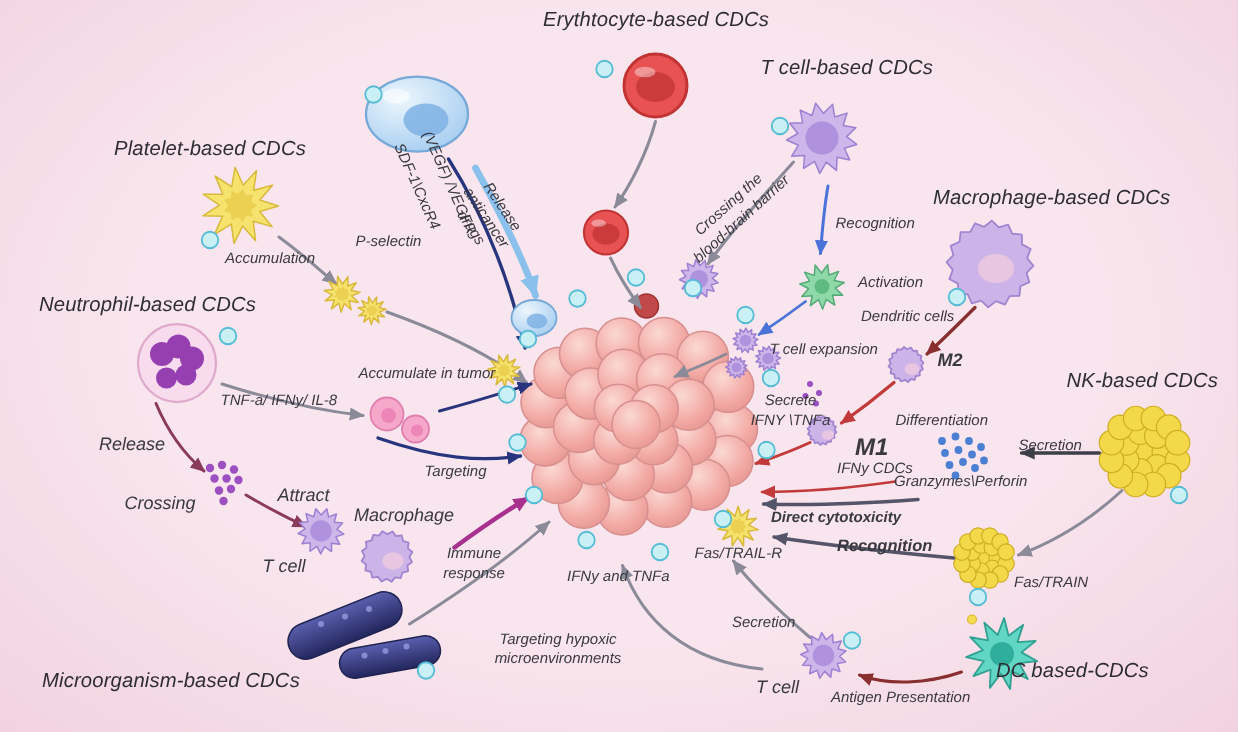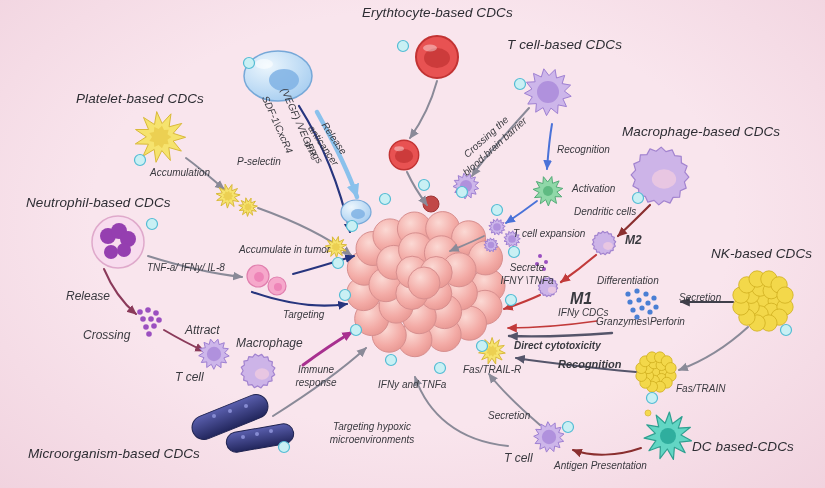--- a/index.html
+++ b/index.html
@@ -352,21 +352,21 @@
       </g>
   </svg>
 
   <div class="ttl" style="left:362px;top:5px">Erythtocyte-based CDCs</div>
   <div class="ttl" style="left:507px;top:37px">T cell-based CDCs</div>
   <div class="ttl" style="left:76px;top:91px">Platelet-based CDCs</div>
   <div class="ttl" style="left:622px;top:124px">Macrophage-based CDCs</div>
   <div class="ttl" style="left:26px;top:195px">Neutrophil-based CDCs</div>
   <div class="ttl" style="left:711px;top:246px">NK-based CDCs</div>
   <div class="ttl" style="left:28px;top:446px">Microorganism-based CDCs</div>
-  <div class="ttl" style="left:692px;top:439px">DC based-CDCs</div>
+  <div class="ttl" style="left:664px;top:439px">DC based-CDCs</div>
 
   <div class="lbl rot" style="left:289px;top:86px;transform:rotate(66deg)">(VEGF) /VEGFR</div>
   <div class="lbl rot" style="left:270px;top:94px;transform:rotate(66deg)">SDF-1\CxcR4</div>
   <div class="lbl rot c" style="left:326px;top:116px;transform:rotate(56deg)">Release
 anticancer
 drugs</div>
   <div class="lbl" style="left:150px;top:167px">Accumulation</div>
   <div class="lbl" style="left:237px;top:156px">P-selectin</div>
   <div class="lbl rot c" style="left:452px;top:160px;transform:rotate(-42deg)">Crossing the
 blood-brain barrier</div>

